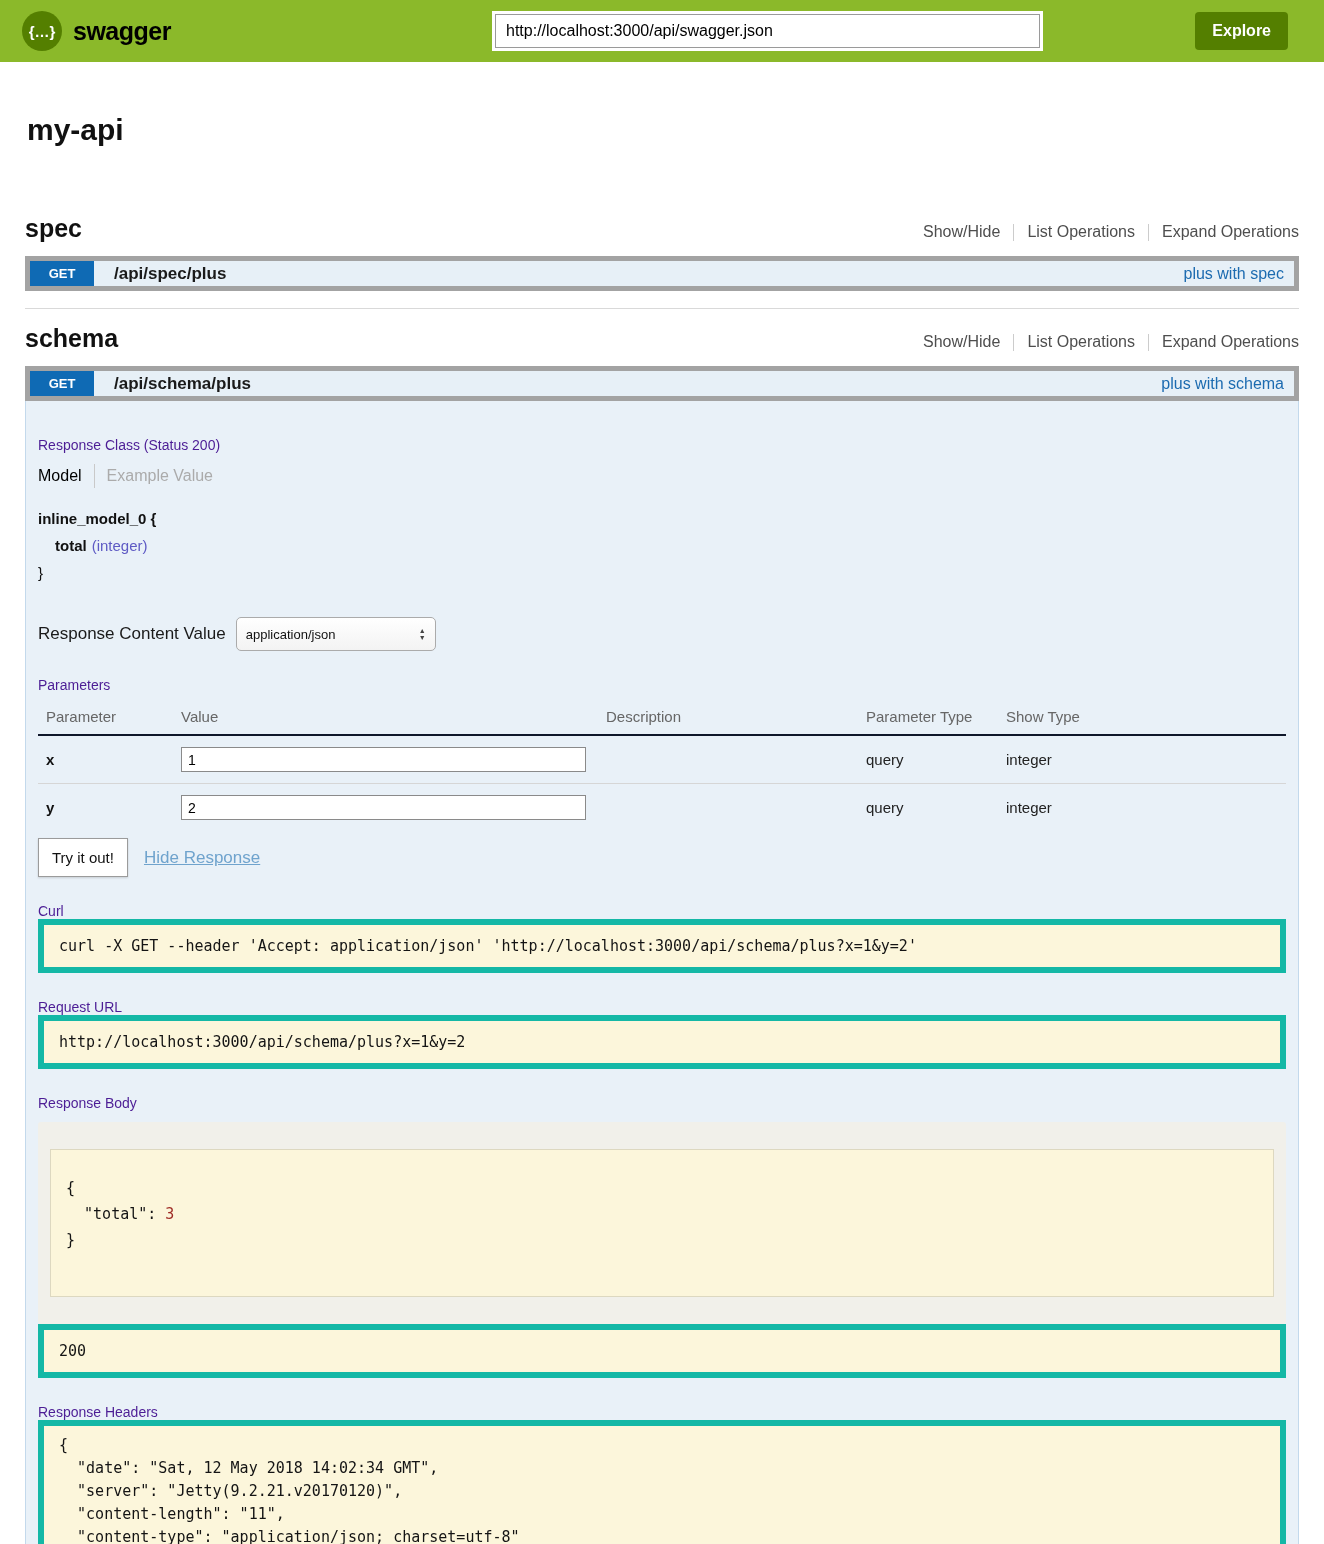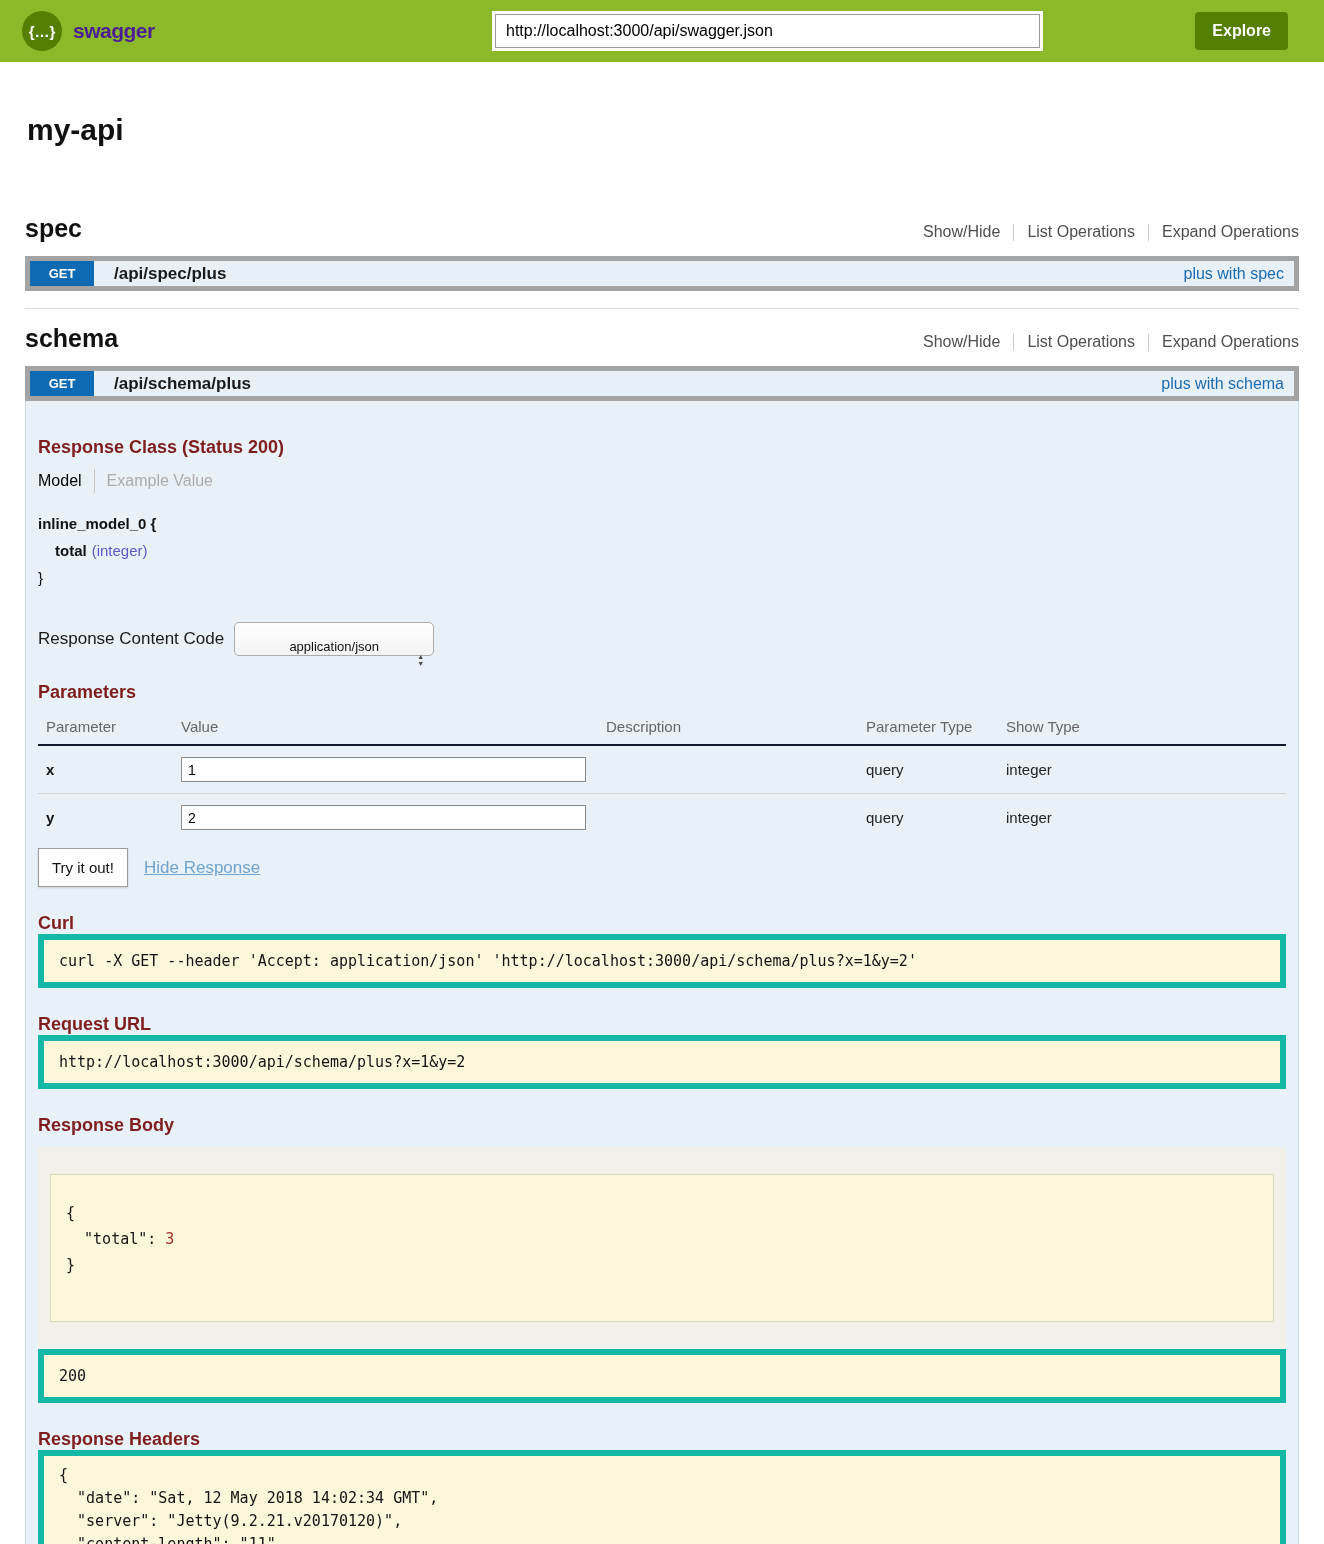--- a/index.html
+++ b/index.html
@@ -18,21 +18,21 @@
     align-items: center;
     padding: 0 36px 0 22px;
   }
   .logo { display: flex; align-items: center; gap: 11px; width: 236px; }
   .logo-circle {
     width: 40px; height: 40px; border-radius: 50%;
     background: #547f00; color: #fff;
     display: flex; align-items: center; justify-content: center;
     font-weight: bold; font-size: 15px;
   }
-  .brand { color: #4c1d95; font-size: 21px; font-weight: bold; letter-spacing: -0.5px; }
+  .brand { color: #000000; font-size: 25px; font-weight: bold; letter-spacing: -0.5px; }
   .url-input {
     margin-left: 237px;
     width: 545px; height: 34px;
     border: 1px solid #9a9a9a;
     box-shadow: 0 0 0 3px #ffffff;
     padding: 0 10px;
     font-size: 16px;
     font-family: "Liberation Sans", sans-serif;
   }
   .explore-btn {
@@ -82,21 +82,21 @@
   .divider { border: none; border-top: 1px solid #d9d9d9; margin: 17px 0 0; }
 
   
   .op-panel {
     border: 1px solid #c3d9ec; border-top: none;
     background: #e9f1f8;
     border-radius: 0 0 10px 10px;
     padding: 12px 12px 24px;
   }
   .content-heading {
-    color: #7f1d1d; font-size: 18px; font-weight: bold;
+    color: #4c1d95; font-size: 14px; font-weight: normal;
     margin: 26px 0 0; 
   }
   .content-heading.tight { margin-top: 24px; }
   .tabs { display: flex; align-items: center; margin-top: 11px; font-size: 16px; }
   .tab-model { color: #000; cursor: pointer; }
   .tab-sep { width: 1px; height: 24px; background: #c9c9c9; margin: 0 12px; }
   .tab-example { color: #ababab; cursor: pointer; }
 
   .model-signature { margin-top: 17px; font-size: 15px; line-height: 27px; color: #111; }
   .sig-open { font-weight: bold; }
@@ -106,21 +106,20 @@
 
   .rct-row { display: flex; align-items: center; margin-top: 31px; }
   .rct-label { font-size: 17px; color: #1a1a1a; }
   .select {
     margin-left: 10px; width: 200px; height: 29px;
     border: 1px solid #ababab; border-radius: 5px;
     background: linear-gradient(#ffffff, #f3f3f3);
     display: flex; align-items: center;
     padding: 16px 9px; font-size: 13px; color: #111;
     cursor: pointer;
-    flex-direction: column;
   }
   .stepper { margin-left: auto; display: flex; flex-direction: column; gap: 1px; }
   .stepper span { font-size: 7px; line-height: 6px; color: #444; }
 
   table.params { width: 100%; border-collapse: collapse; margin-top: 7px; font-size: 15px; }
   table.params th {
     text-align: left; color: #666; font-weight: normal;
     padding: 8px 4px 9px 8px;
     border-bottom: 2px solid #0f172a;
   }
@@ -224,21 +223,21 @@
 
     <div class="model-signature">
       <div class="sig-open">inline_model_0 {</div>
       <div class="sig-prop">
         <span class="sig-prop-name">total</span><span class="sig-prop-type">(integer)</span>
       </div>
       <div>}</div>
     </div>
 
     <div class="rct-row">
-      <span class="rct-label">Response Content Code</span>
+      <span class="rct-label">Response Content Value</span>
       <div class="select">
         <span>application/json</span>
         <span class="stepper">
             <span>▲</span>
             <span>▼</span>
           </span>
       </div>
     </div>
 
     <h3 class="content-heading">Parameters</h3>

